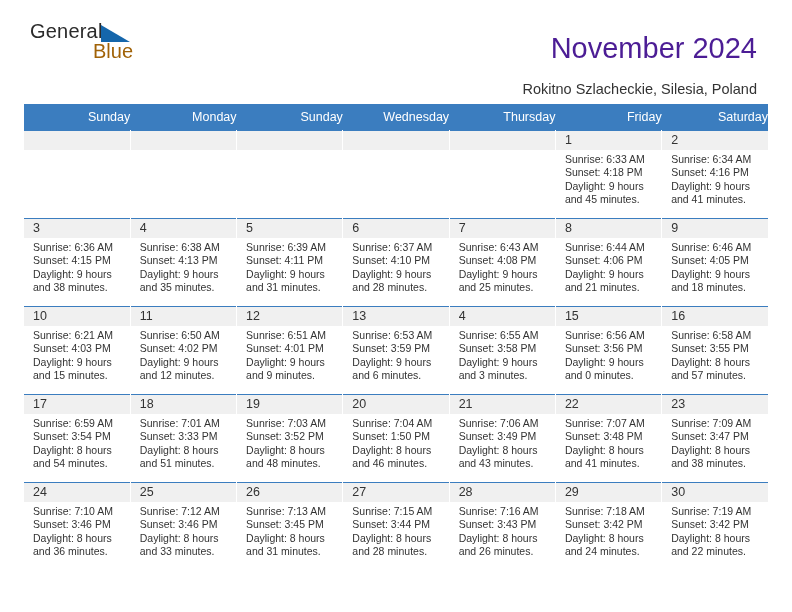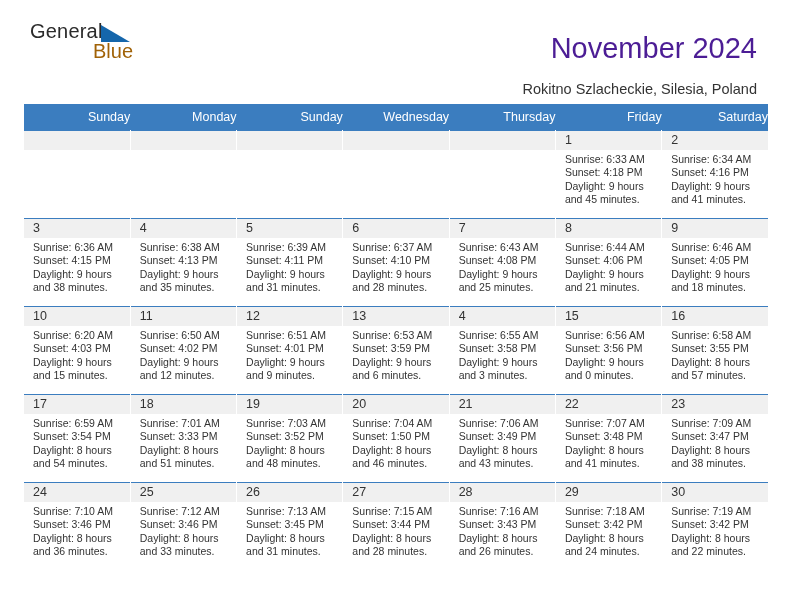--- a/index.html
+++ b/index.html
@@ -256,21 +256,21 @@
               <div>Sunset: 4:05 PM</div>
               <div>Daylight: 9 hours</div>
               <div>and 18 minutes.</div>
             </div>
           </td>
         </tr>
         <tr class="week">
           <td>
             <span class="daynum">10</span>
             <div class="info">
-              <div>Sunrise: 6:20 AM</div>
+              <div>Sunrise: 6:21 AM</div>
               <div>Sunset: 4:03 PM</div>
               <div>Daylight: 9 hours</div>
               <div>and 15 minutes.</div>
             </div>
           </td>
           <td>
             <span class="daynum">11</span>
             <div class="info">
               <div>Sunrise: 6:50 AM</div>
               <div>Sunset: 4:02 PM</div>

